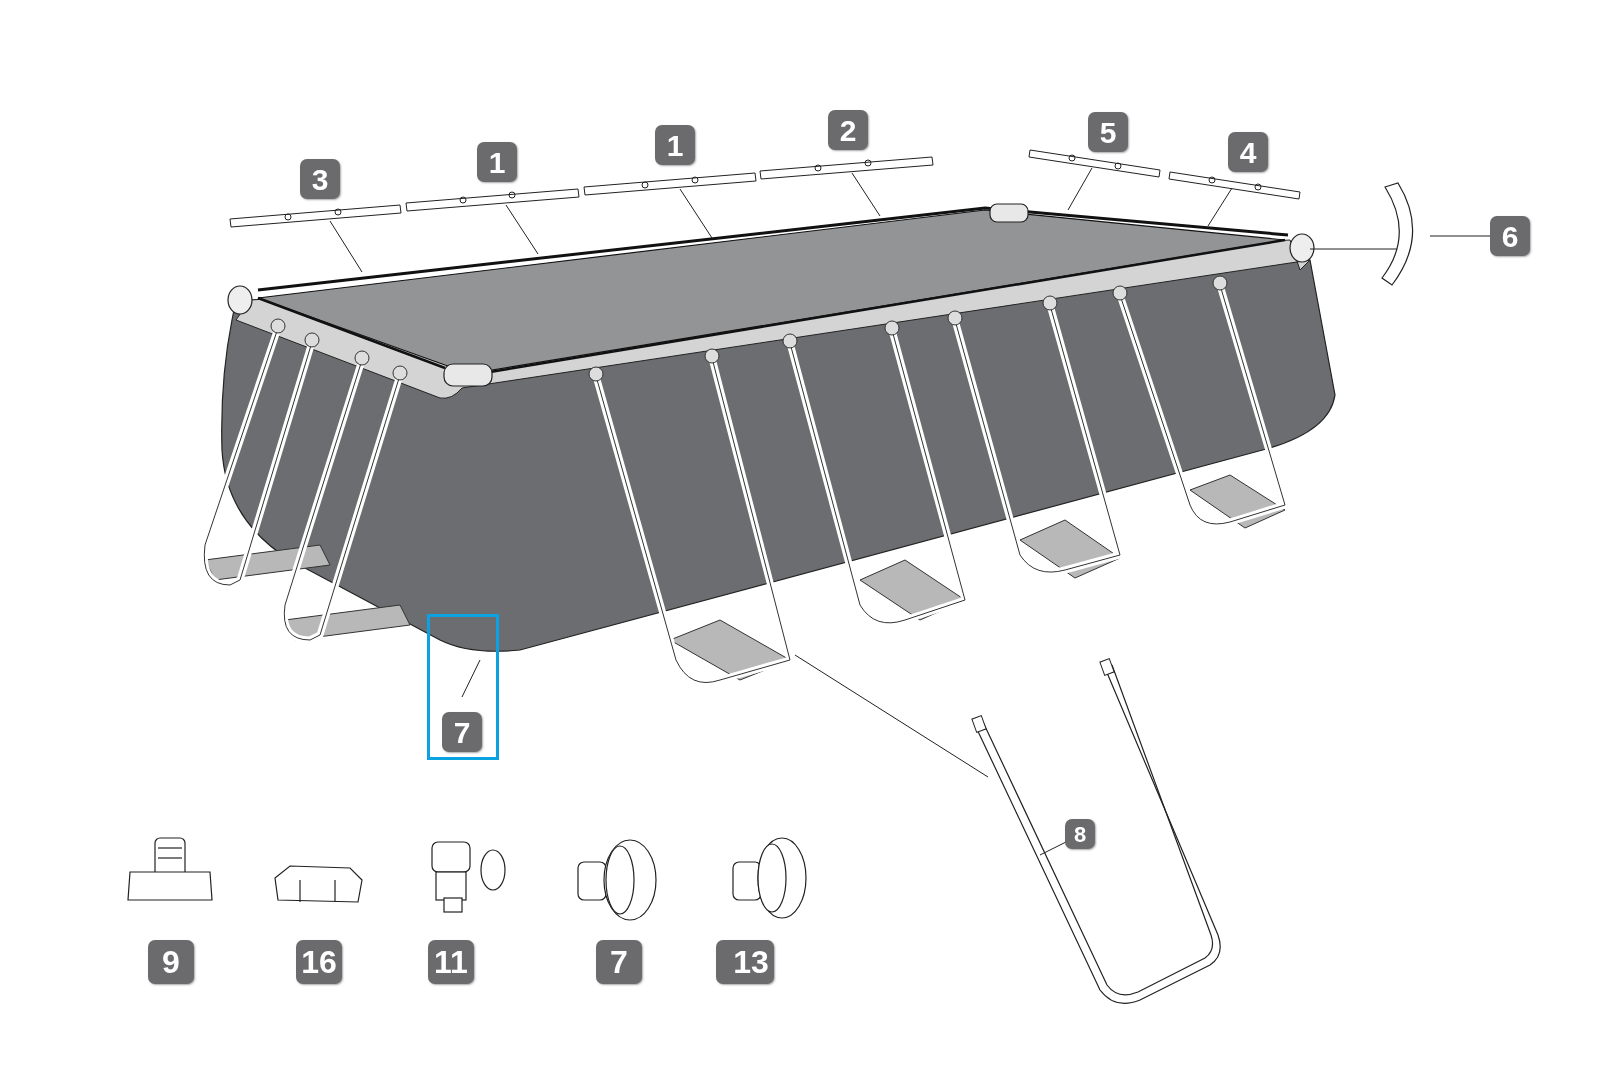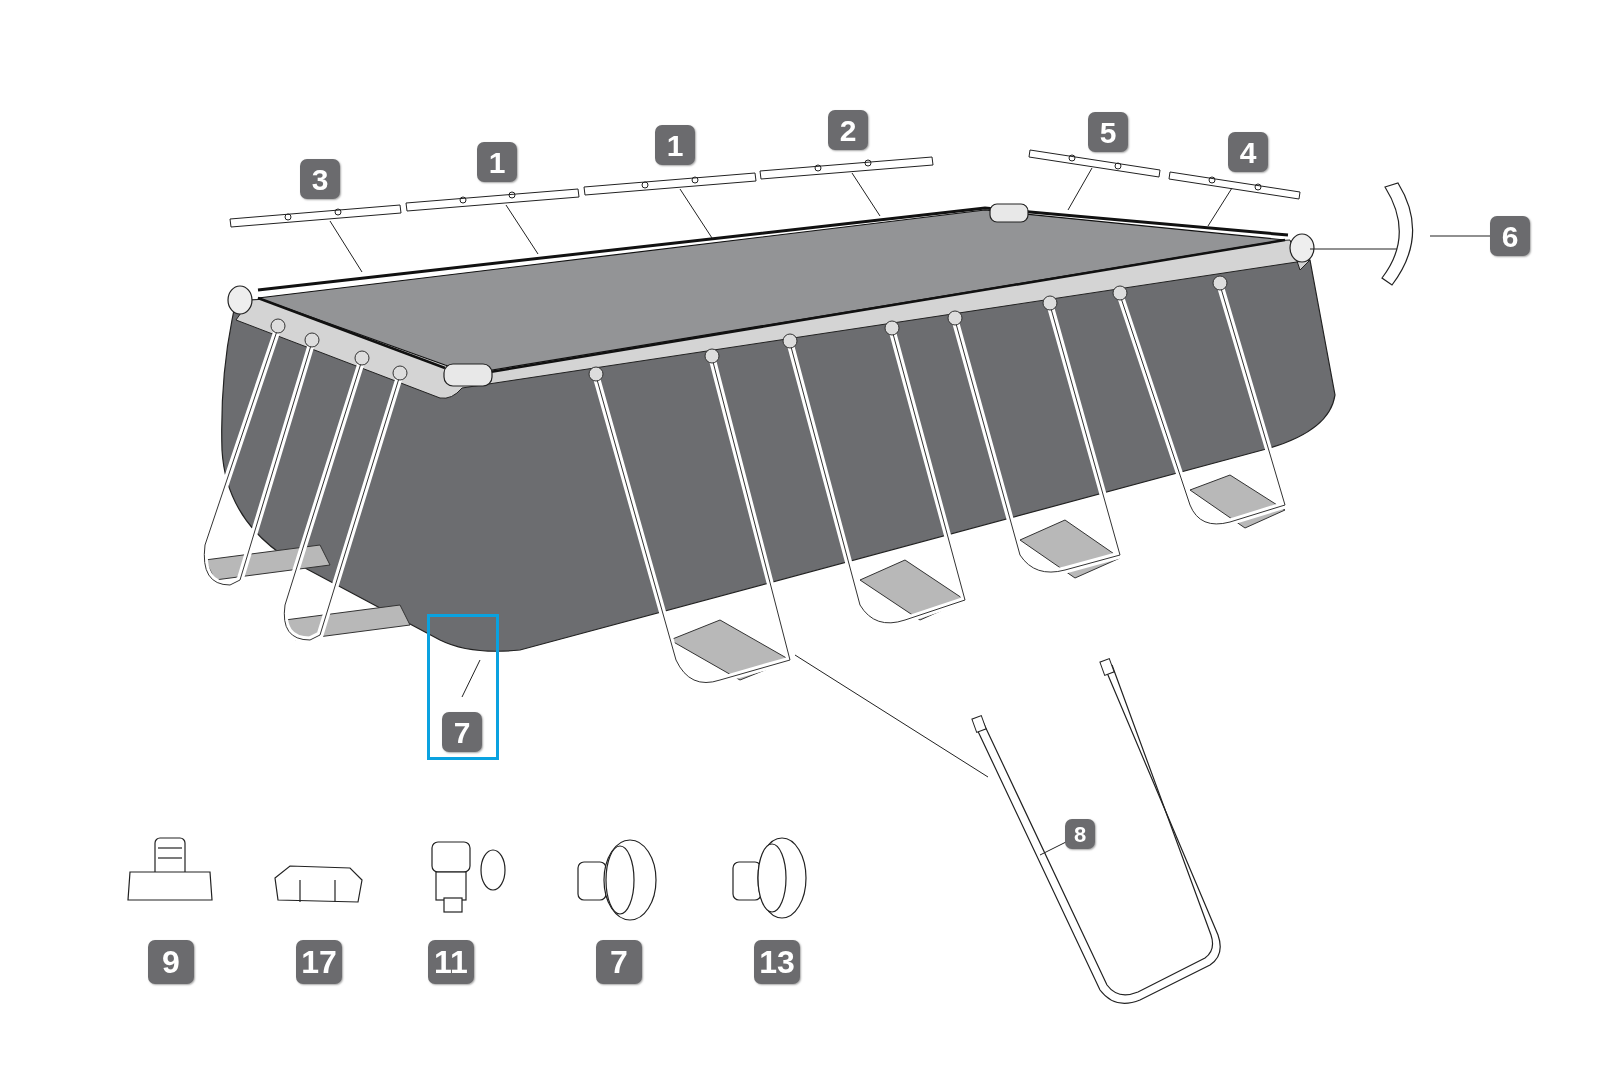--- a/index.html
+++ b/index.html
@@ -166,17 +166,17 @@
   <div class="badge b-lg" style="left:655px;top:125px;">1</div>
   <div class="badge b-lg" style="left:828px;top:110px;">2</div>
   <div class="badge b-lg" style="left:1088px;top:112px;">5</div>
   <div class="badge b-lg" style="left:1228px;top:132px;">4</div>
   <div class="badge b-lg" style="left:1490px;top:216px;">6</div>
   <div class="highlight" style="left:427px;top:614px;width:72px;height:146px;"></div>
   <div class="badge b-lg" style="left:442px;top:712px;">7</div>
   <div class="badge b-sm" style="left:1065px;top:819px;">8</div>
 
   <div class="badge b-part" style="left:148px;top:940px;">9</div>
-  <div class="badge b-part" style="left:296px;top:940px;">17</div>
+  <div class="badge b-part" style="left:296px;top:940px;">16</div>
   <div class="badge b-part" style="left:428px;top:940px;border-radius:7px;">11</div>
   <div class="badge b-part" style="left:596px;top:940px;">7</div>
-  <div class="badge b-part" style="left:754px;top:940px;">13</div>
+  <div class="badge b-part" style="left:716px;top:940px;padding-left:12px;">13</div>
 </div>
 
 </body></html>

